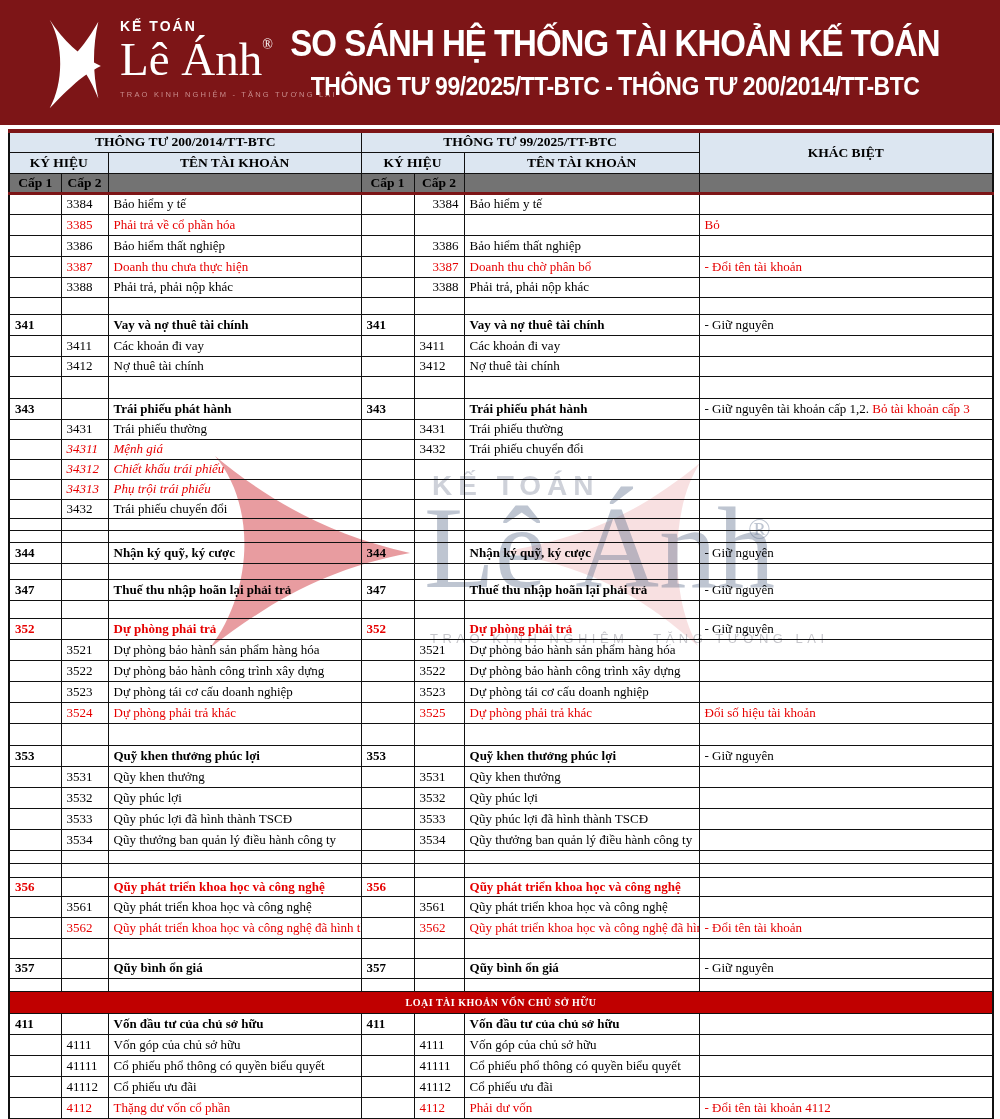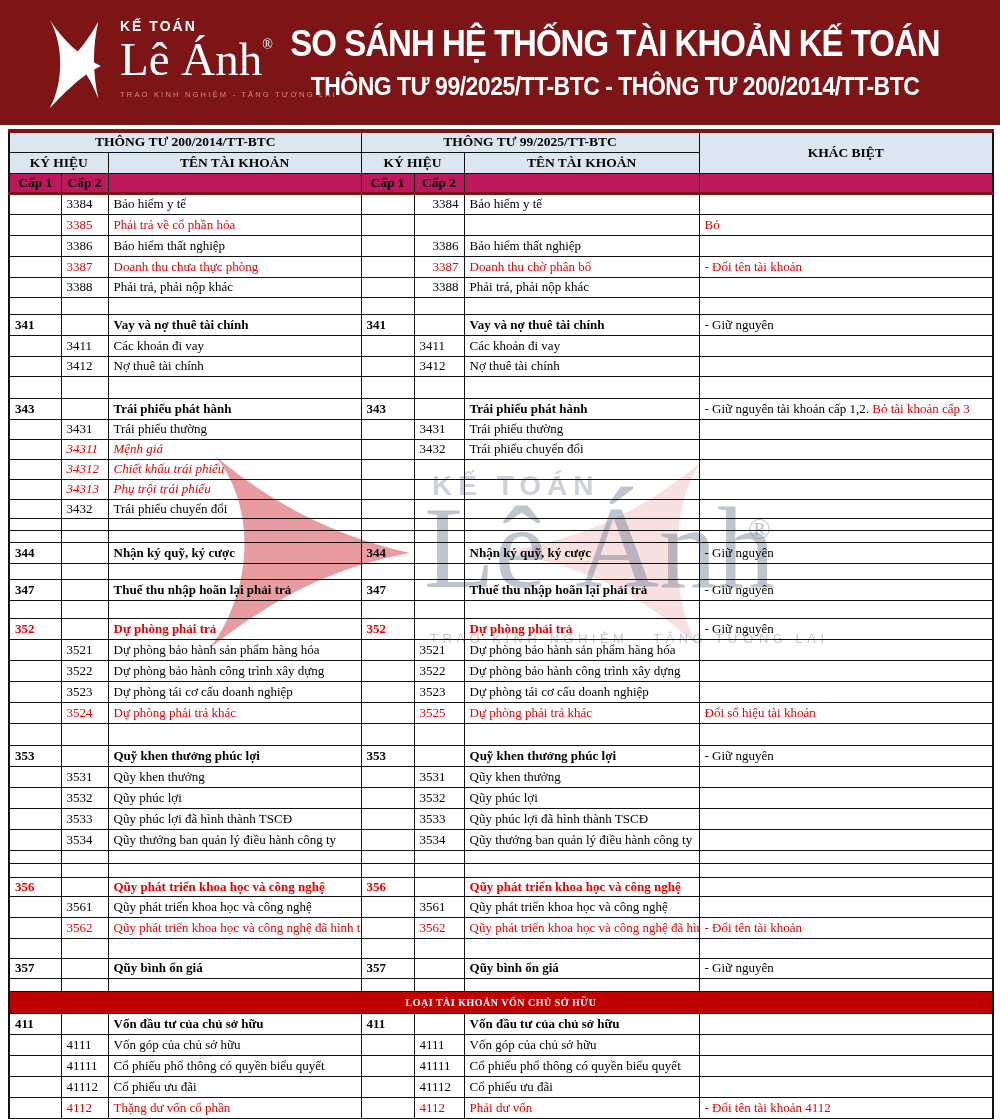--- a/index.html
+++ b/index.html
@@ -34,21 +34,21 @@
   .wm-leanh{position:absolute;left:424px;top:488px;font-family:"Liberation Serif",serif;font-size:116px;line-height:1.05;color:rgba(100,116,145,0.42);white-space:nowrap;}
   .wm-reg{position:absolute;left:748px;top:512px;font-size:30px;color:rgba(100,116,145,0.42);}
   .wm-tagline{position:absolute;left:430px;top:631px;font-family:"Liberation Sans",sans-serif;font-size:13px;letter-spacing:4.5px;color:rgba(160,160,168,0.6);white-space:nowrap;}
 
   
   .table-wrap{position:relative;z-index:2;margin:4px 8px 0 8px;}
   table.cmp{border-collapse:collapse;table-layout:fixed;width:984px;background:transparent;}
   table.cmp th,table.cmp td{border:1px solid var(--ink);padding:0 5px;overflow:hidden;white-space:nowrap;vertical-align:middle;}
   table.cmp{border:2px solid var(--ink);border-top:4px solid var(--maroon);}
   thead th{background:var(--hdrblue);font-weight:bold;font-size:13.5px;text-align:center;height:21px;}
-  thead tr.r3 th{background:#be185d;border-bottom:3px solid var(--maroon);height:20px;}
+  thead tr.r3 th{background:#737373;border-bottom:3px solid var(--maroon);height:20px;}
   tbody td{font-size:13px;color:#000;}
   td.c1,td.c4{text-align:left;font-weight:inherit;}
   td.c5.ar{text-align:right;}
   td.red,span.red{color:var(--red);}
   tr.boldrow td.b{font-weight:bold;}
   td.italic{font-style:italic;}
   td.section{background:var(--barred);color:#fff;font-weight:bold;text-align:center;font-size:10px;letter-spacing:0.5px;}
   td .kbspan{font-weight:400;margin-top:44px;}
 </style>
 </head>
@@ -142,21 +142,21 @@
             <td class="c2">3386</td>
             <td class="c3">Bảo hiểm thất nghiệp</td>
             <td class="c4"></td>
             <td class="c5 ar">3386</td>
             <td class="c6">Bảo hiểm thất nghiệp</td>
             <td class="c7"></td>
           </tr>
           <tr style="height: 21px;">
             <td class="c1 red"></td>
             <td class="c2 red">3387</td>
-            <td class="c3 red">Doanh thu chưa thực phòng</td>
+            <td class="c3 red">Doanh thu chưa thực hiện</td>
             <td class="c4 red"></td>
             <td class="c5 red ar">3387</td>
             <td class="c6 red">Doanh thu chờ phân bổ</td>
             <td class="c7"><span class="kbspan red">- Đổi tên tài khoản</span></td>
           </tr>
           <tr style="height: 20px;">
             <td class="c1"></td>
             <td class="c2">3388</td>
             <td class="c3">Phải trả, phải nộp khác</td>
             <td class="c4"></td>

